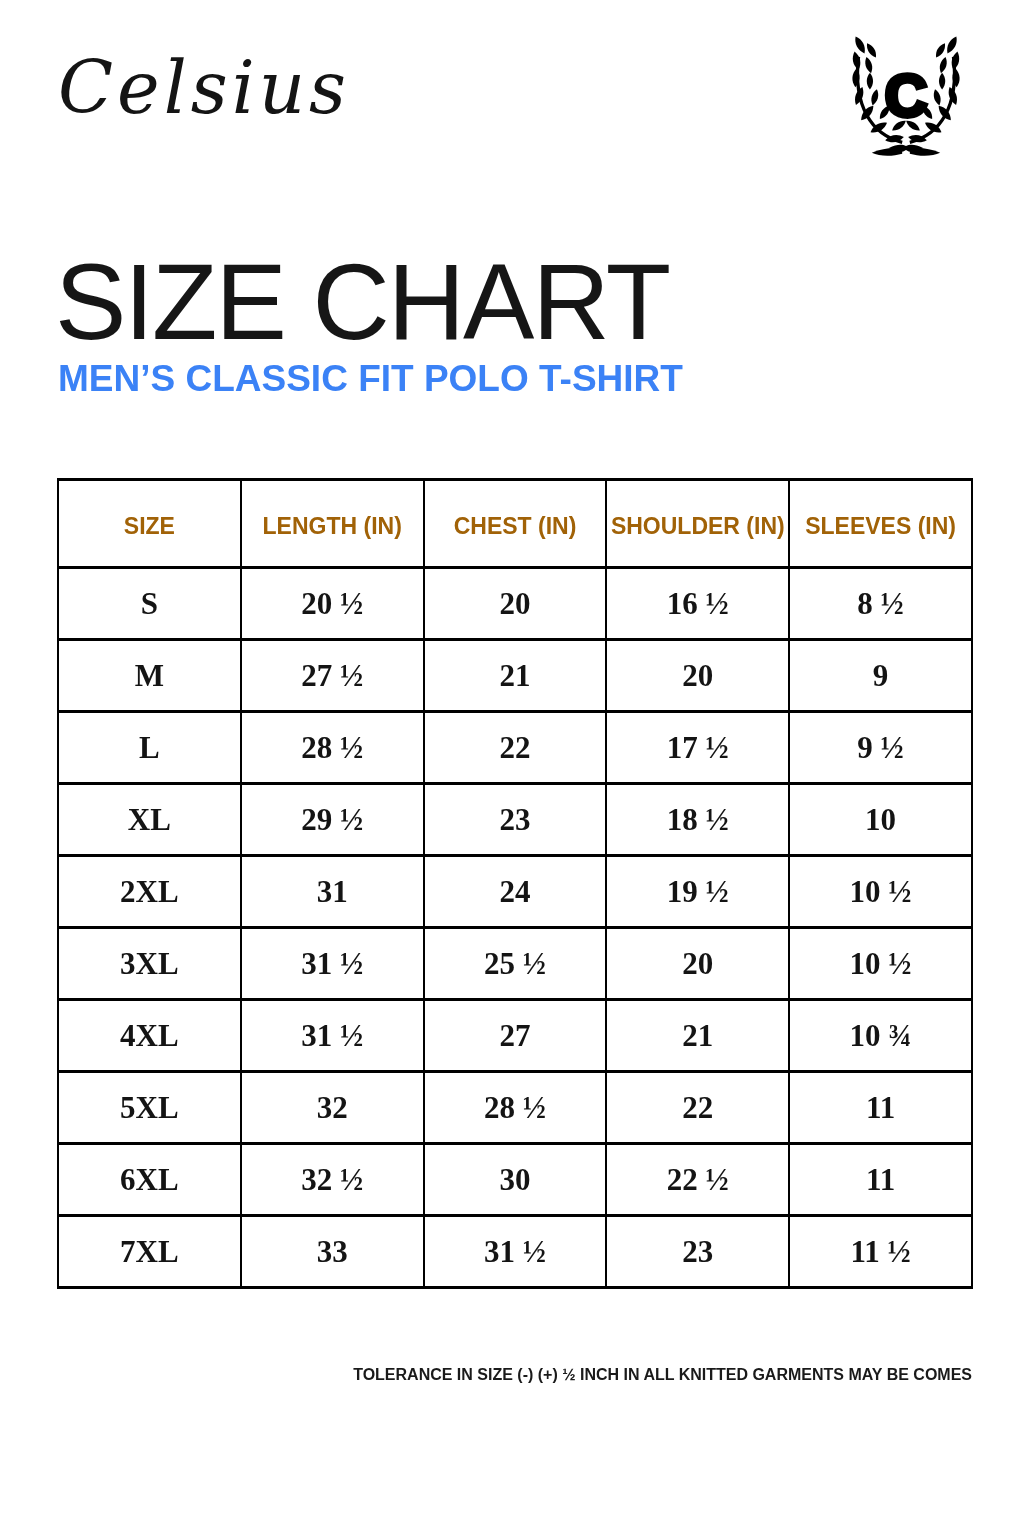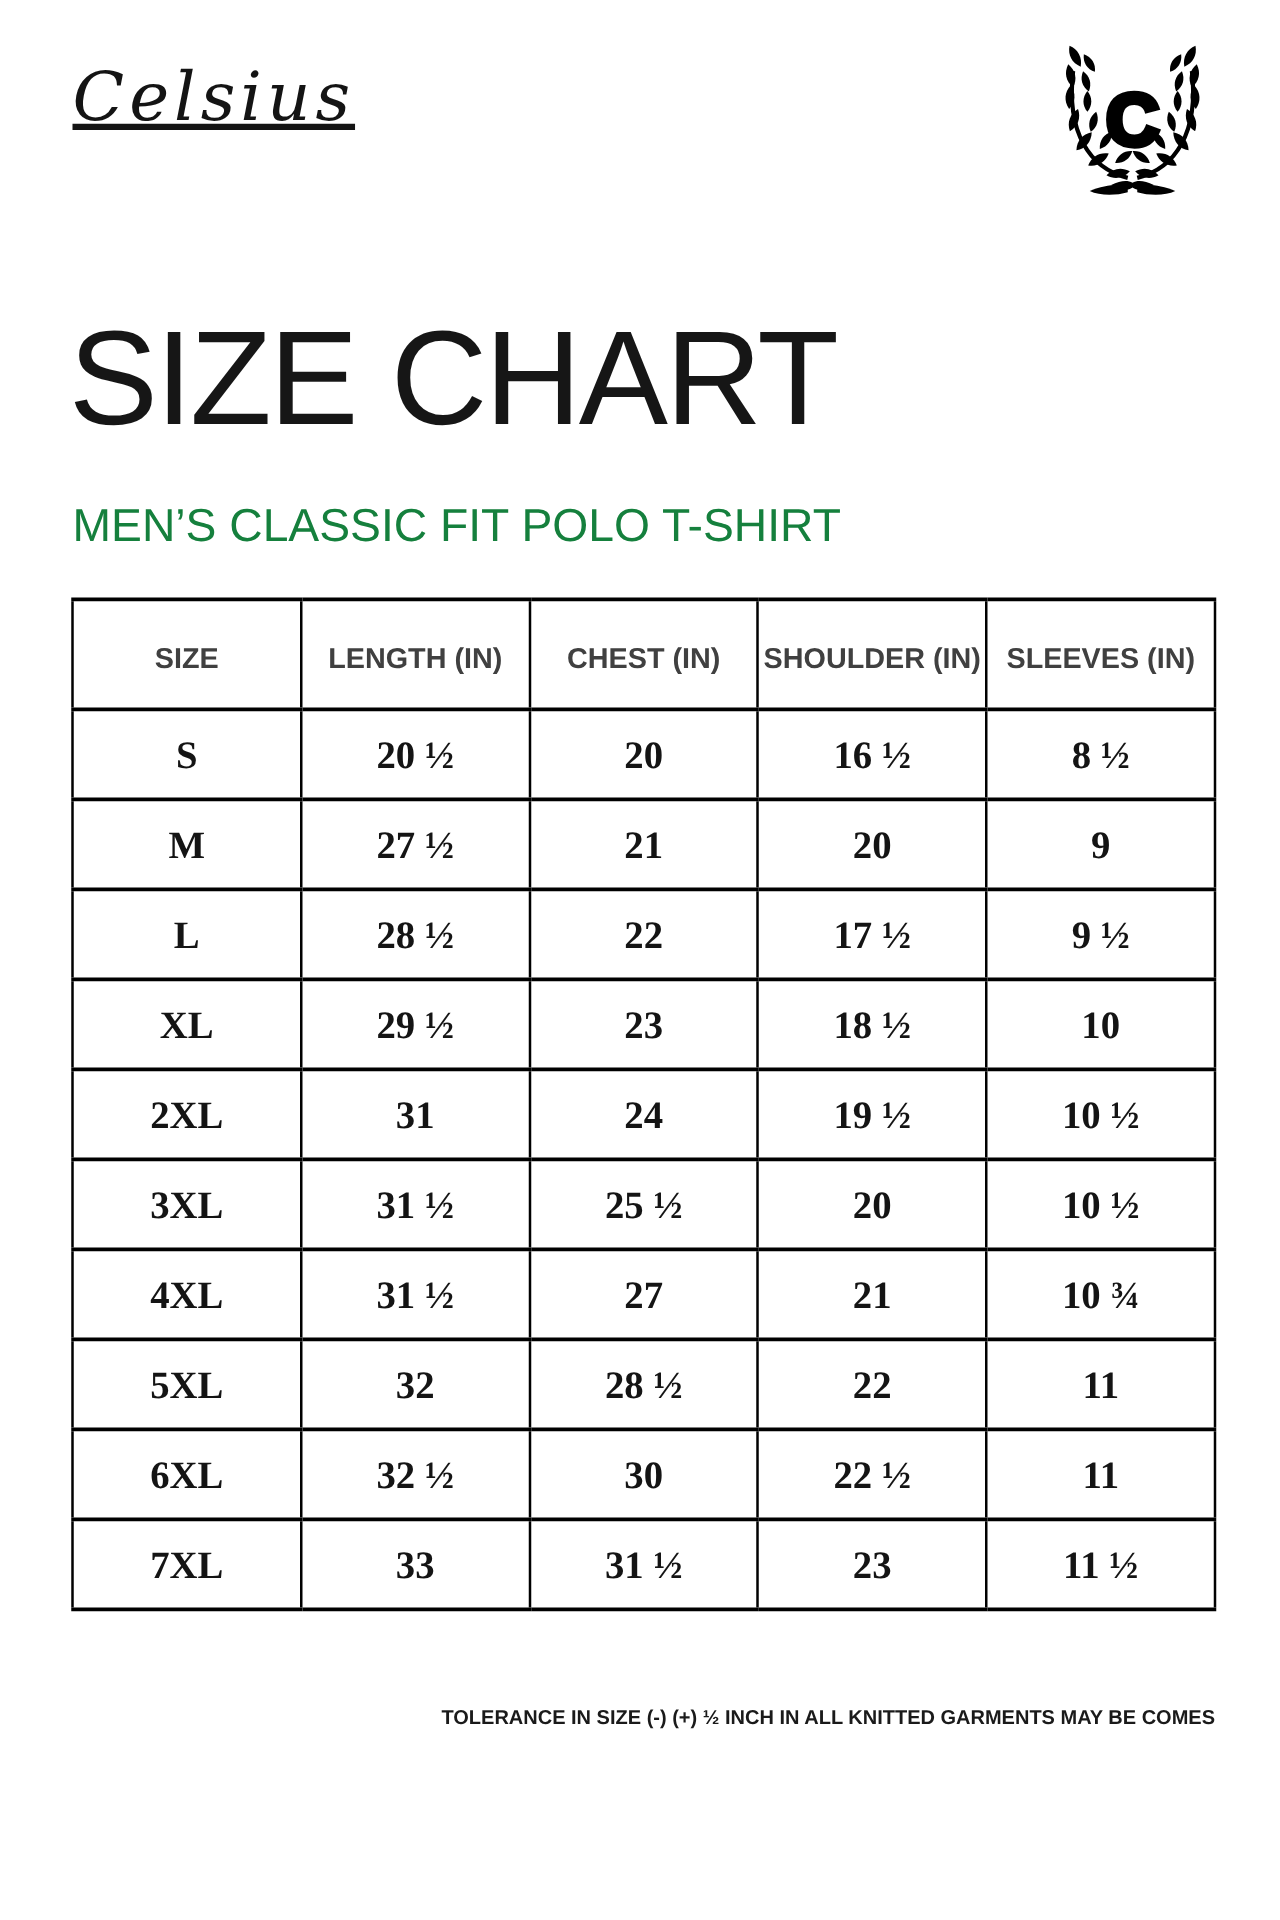--- a/index.html
+++ b/index.html
@@ -12,60 +12,59 @@
     overflow:hidden;
   }
   .page { position:absolute; inset:0; background:#ffffff; }
 
   
   .brand-script {
     position:absolute; left:58px; top:46px;
     font-family:"DejaVu Serif", serif;
     font-style:italic;
     font-weight:500;
-    font-size:54px;
+    font-size:72px;
     letter-spacing:4px;
     color:#141414;
-    text-decoration:underline;
   }
 
   
   .logo { position:absolute; top:22px; right:42px; width:152px; height:138px; }
 
   
   .title {
     position:absolute; left:55px; top:240px;
     font-size:107px; font-weight:400; letter-spacing:-2px;
     color:#161616; white-space:nowrap;
   }
   .subtitle {
     position:absolute; left:58px; top:358px;
-    font-size:37px; font-weight:400; letter-spacing:0px;
-    color:#15803d; white-space:nowrap;margin-top:42px;
+    font-size:37px; font-weight:700; letter-spacing:0px;
+    color:#3b82f6; white-space:nowrap;
   }
 
   
   .size-table-wrap { position:absolute; left:57px; top:478px; width:916px; }
   table {
     border-collapse:collapse; table-layout:fixed; width:916px;
     background:#ffffff;
   }
   th, td {
     border-left:2px solid #000;
     border-right:2px solid #000;
     border-top:3px solid #000;
     border-bottom:3px solid #000;
     text-align:center; vertical-align:middle;
     overflow:hidden;
   }
   thead th {
     height:88px;
     font-family:"Liberation Sans", sans-serif;
     font-size:23px; font-weight:700; letter-spacing:0px;
-    color:#404040;
+    color:#a16207;
     vertical-align:bottom;
     padding-bottom:26px;
   }
   tbody td {
     height:72px;
     font-family:"Liberation Serif", serif;
     font-size:31px; font-weight:700;
     color:#141414;
   }
 

